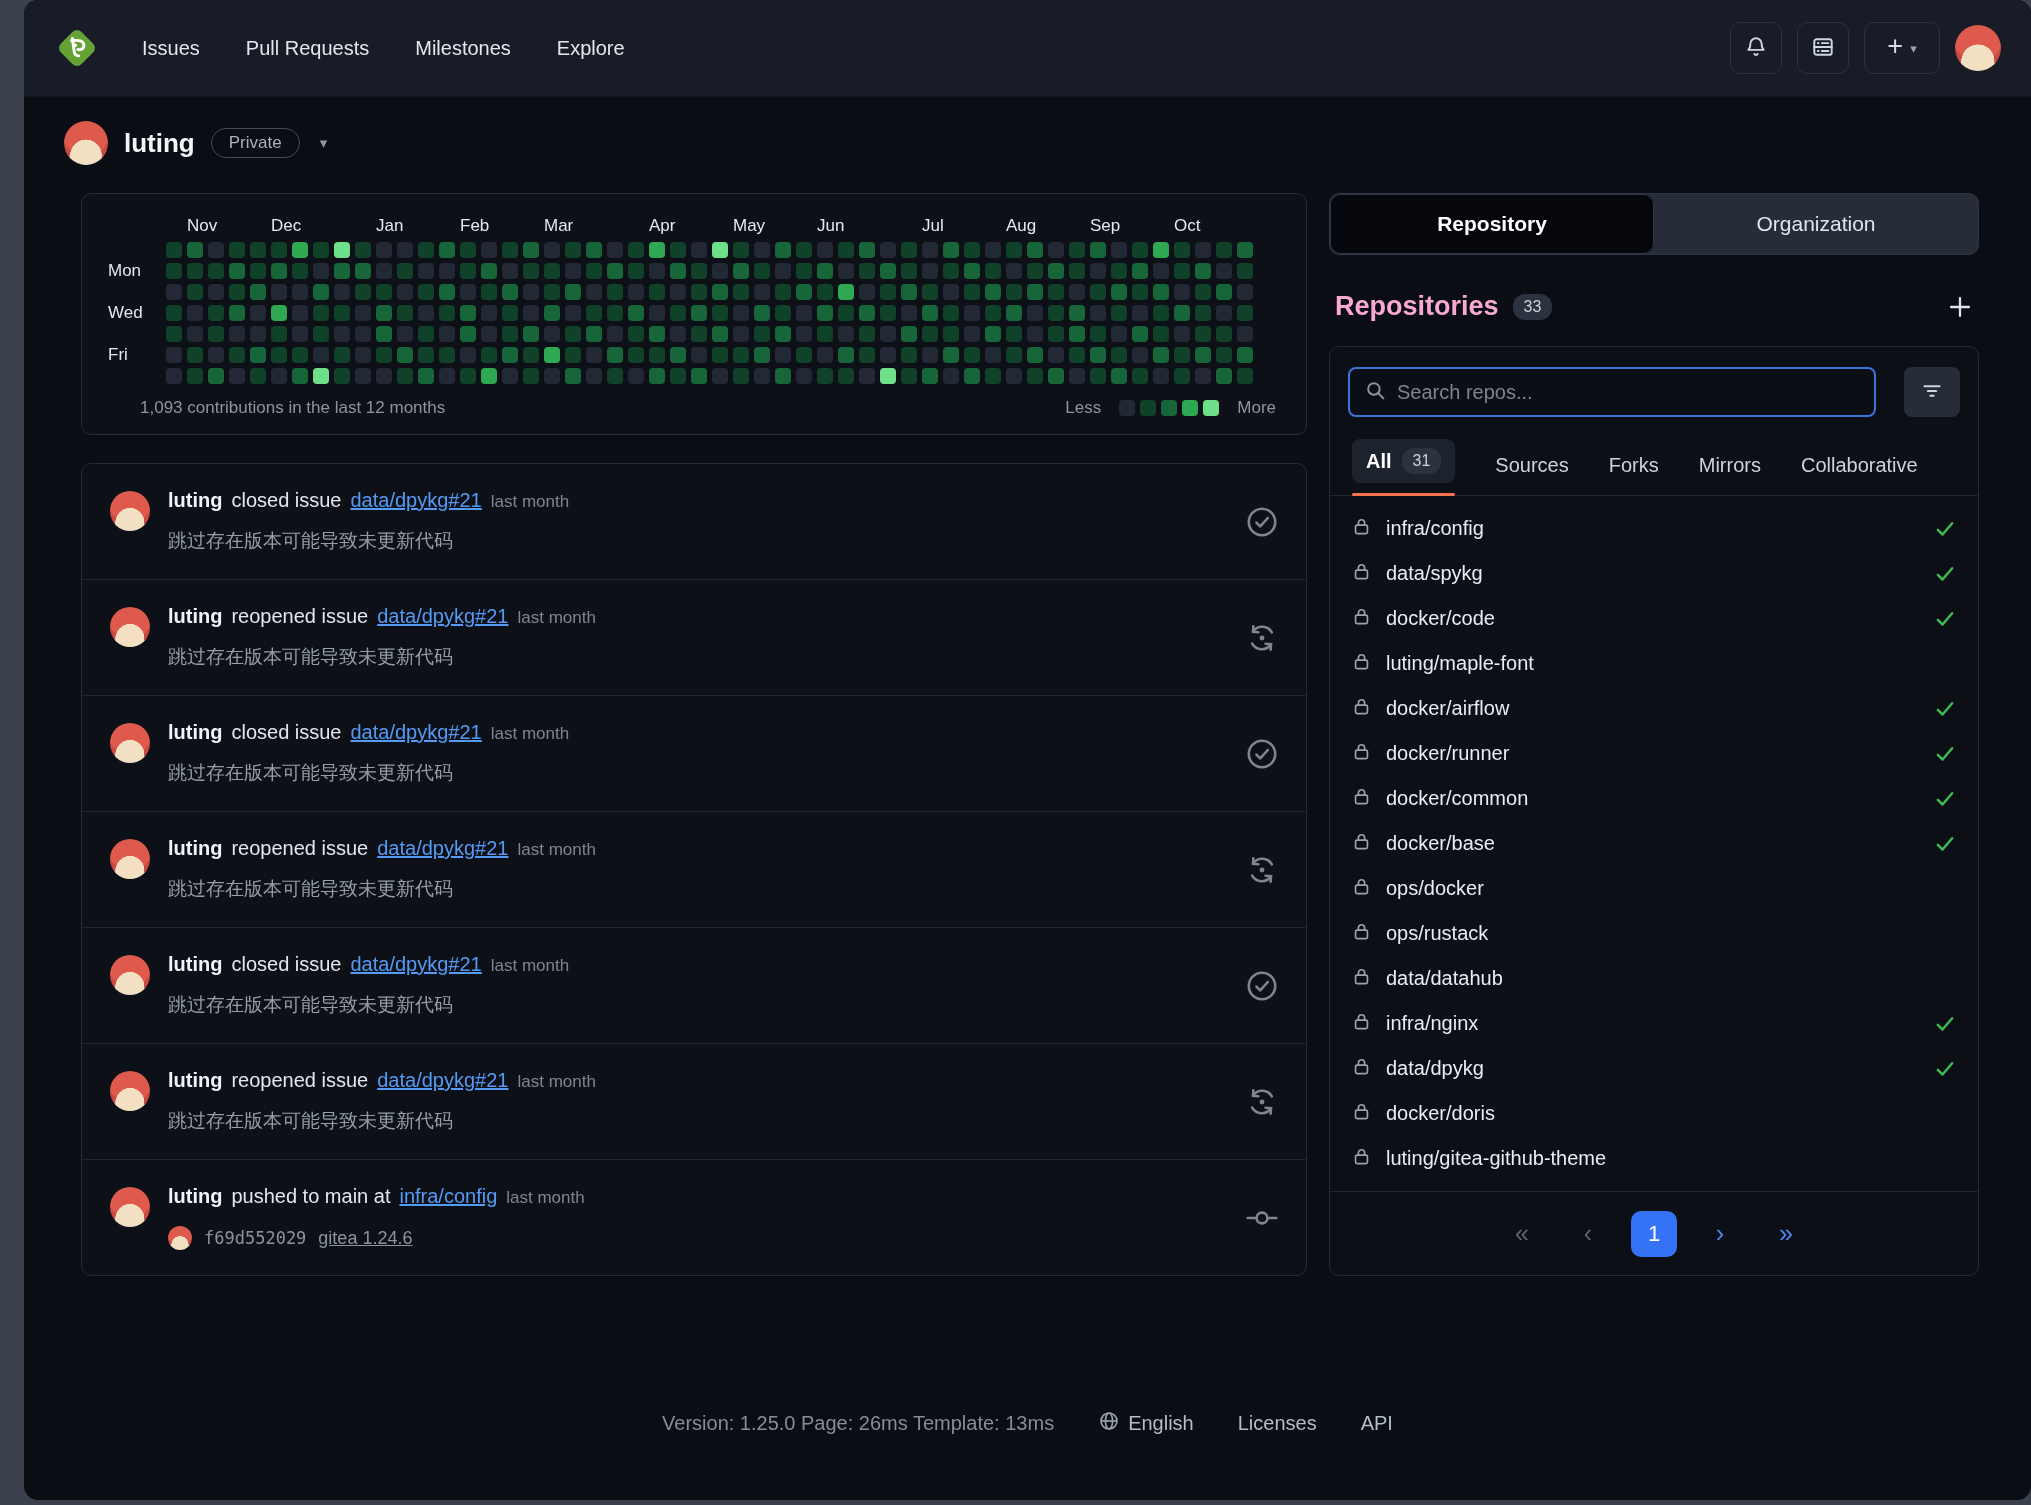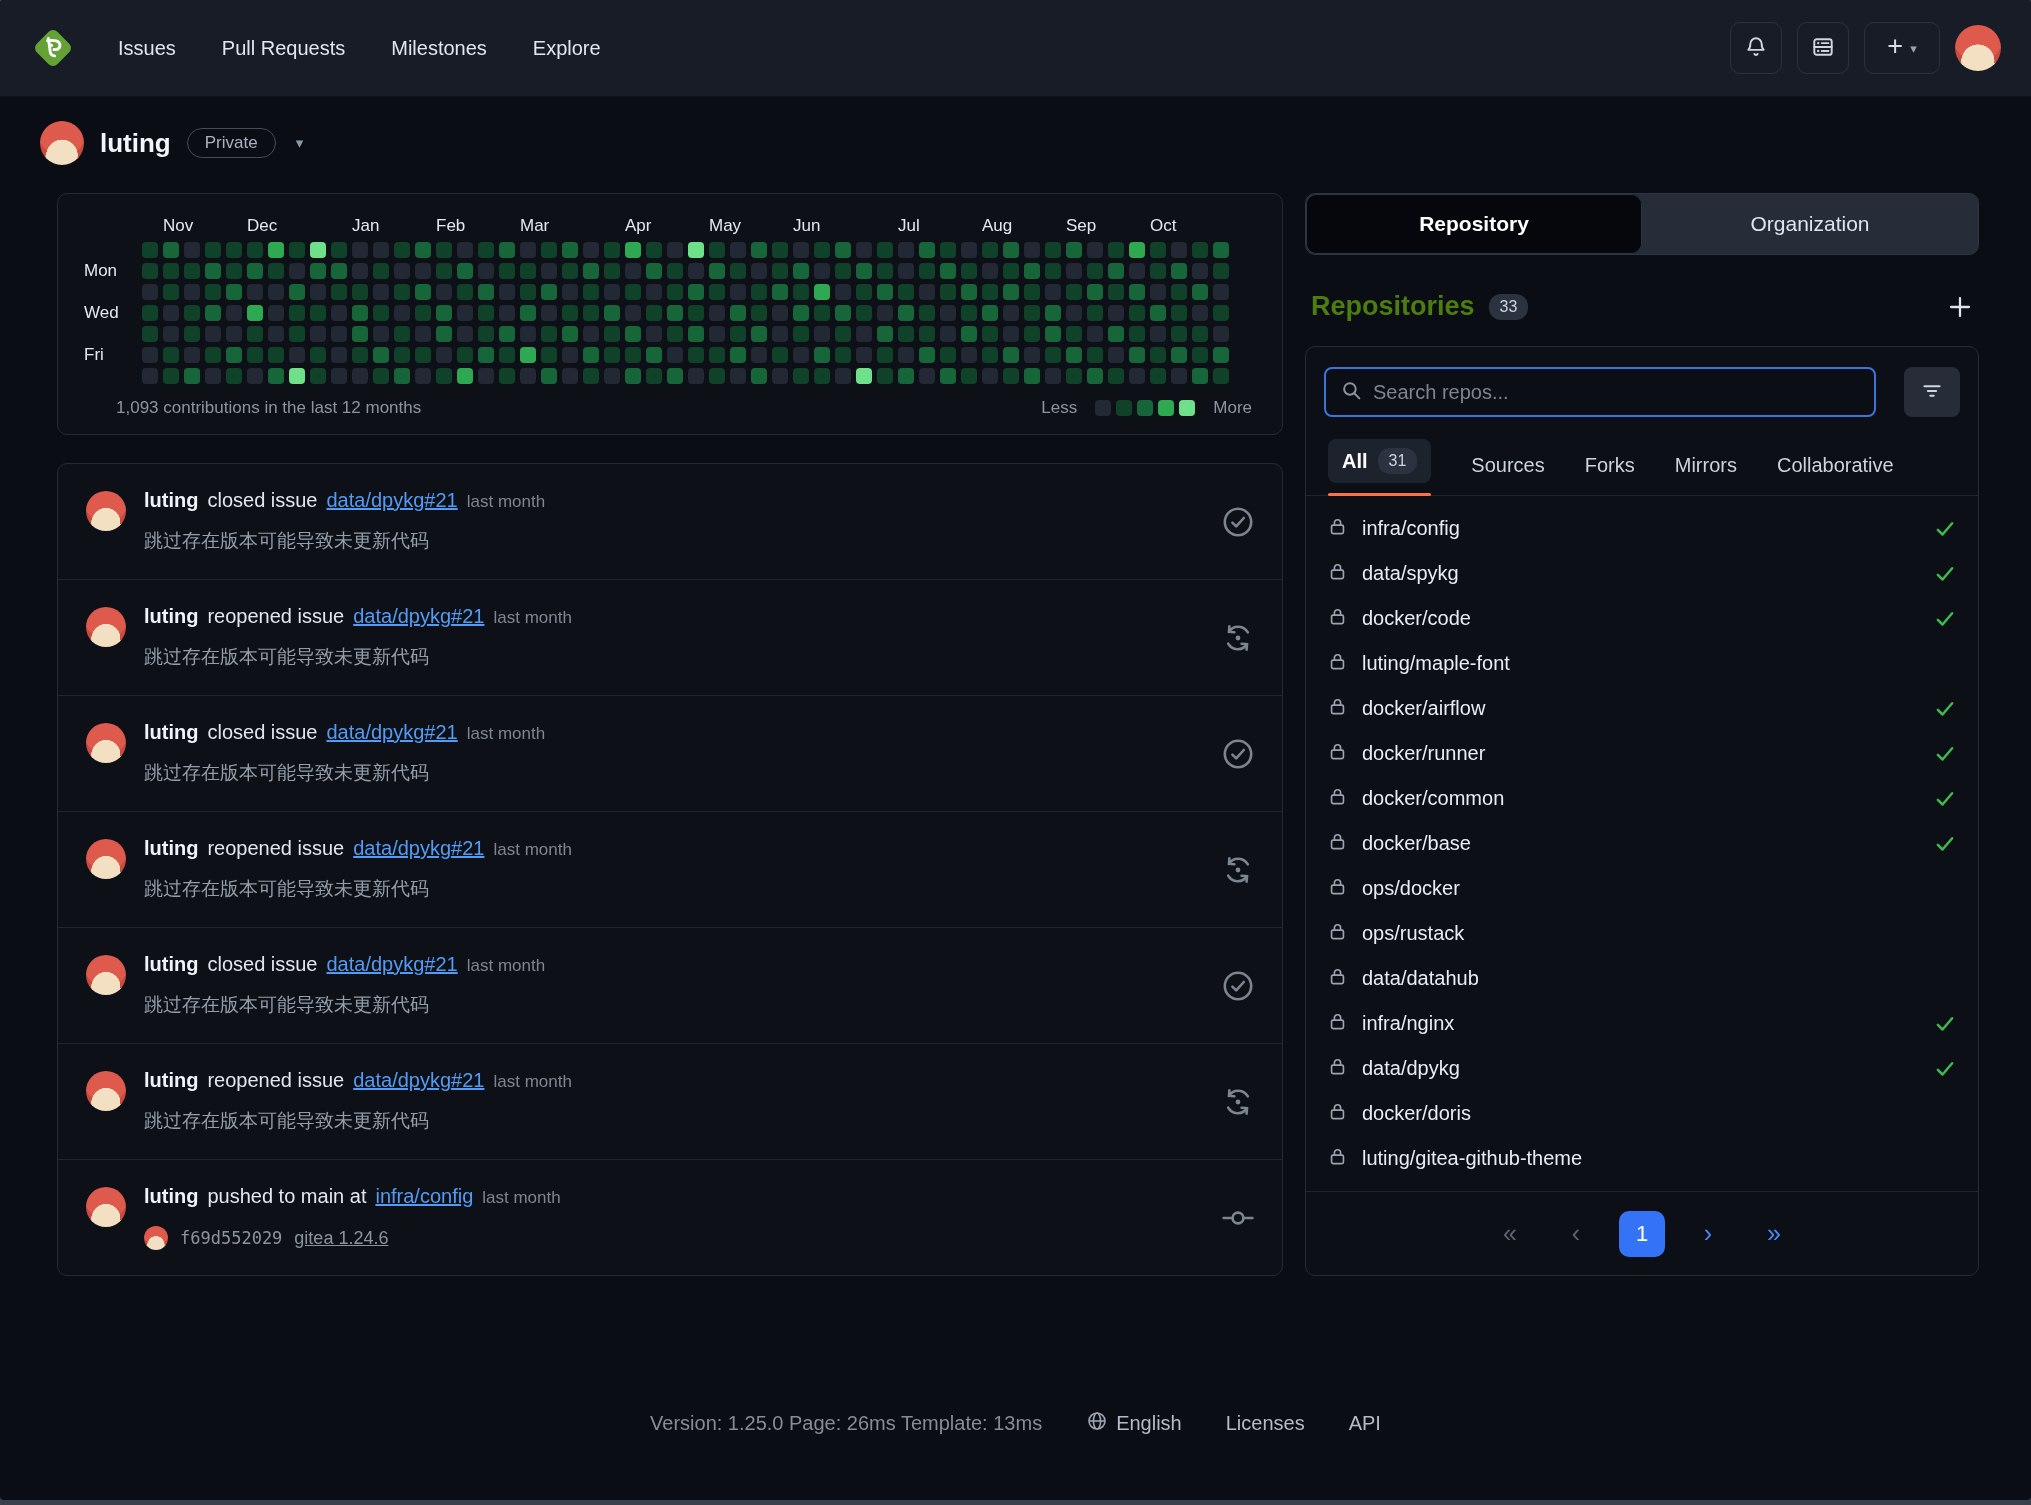--- a/index.html
+++ b/index.html
@@ -6,22 +6,23 @@
   html,body { width: 2031px; height: 1505px; }
   body {
     background: #3a404c;
     font-family: "Liberation Sans", sans-serif;
     position: relative;
     overflow: hidden;
   }
   .window {
     position: absolute; inset: 0 0 5px 0;
     background: #0a0d13;
-    border-radius: 4px;
+    border-radius: 14px;
     overflow: hidden;
+    margin-left: 24px;
   }
   
   .navbar {
     height: 97px; background: #171c26;
     display: flex; align-items: center;
     padding: 0 30px; gap: 0;
     border-bottom: 1px solid #10141b;
   }
   .brand { width: 46px; height: 46px; display: flex; align-items: center; justify-content: center; }
   .nav-links { display: flex; gap: 46px; margin-left: 42px; }
@@ -100,21 +101,21 @@
   }
   .switch-item {
     flex: 1; display: flex; align-items: center; justify-content: center;
     font-size: 21px; color: #dfe5ec; cursor: pointer;
   }
   .switch-item.active {
     background: #05070c; border-radius: 10px; color: #ffffff; font-weight: bold;
     box-shadow: inset 0 0 0 1px #2e3542;
   }
   .repos-heading { display: flex; align-items: center; margin: 36px 6px 24px 6px; }
-  .repos-title { font-size: 27px; font-weight: bold; color: #4d7c0f; }
+  .repos-title { font-size: 27px; font-weight: bold; color: #f9a8d4; }
   .count-badge {
     background: #2c3340; color: #ccd3dd; font-size: 16px;
     border-radius: 12px; padding: 4px 11px; margin-left: 14px;
   }
   .add-repo { margin-left: auto; color: #dfe5ec; width: 26px; height: 26px; }
   .repo-panel { background: #0c0f15; overflow: hidden; }
   .search-row { display: flex; gap: 28px; padding: 20px 18px 0 18px; }
   .search-box {
     flex: 1; display: flex; align-items: center; gap: 11px;
     border: 2px solid #3c74d8; border-radius: 8px; height: 50px;

